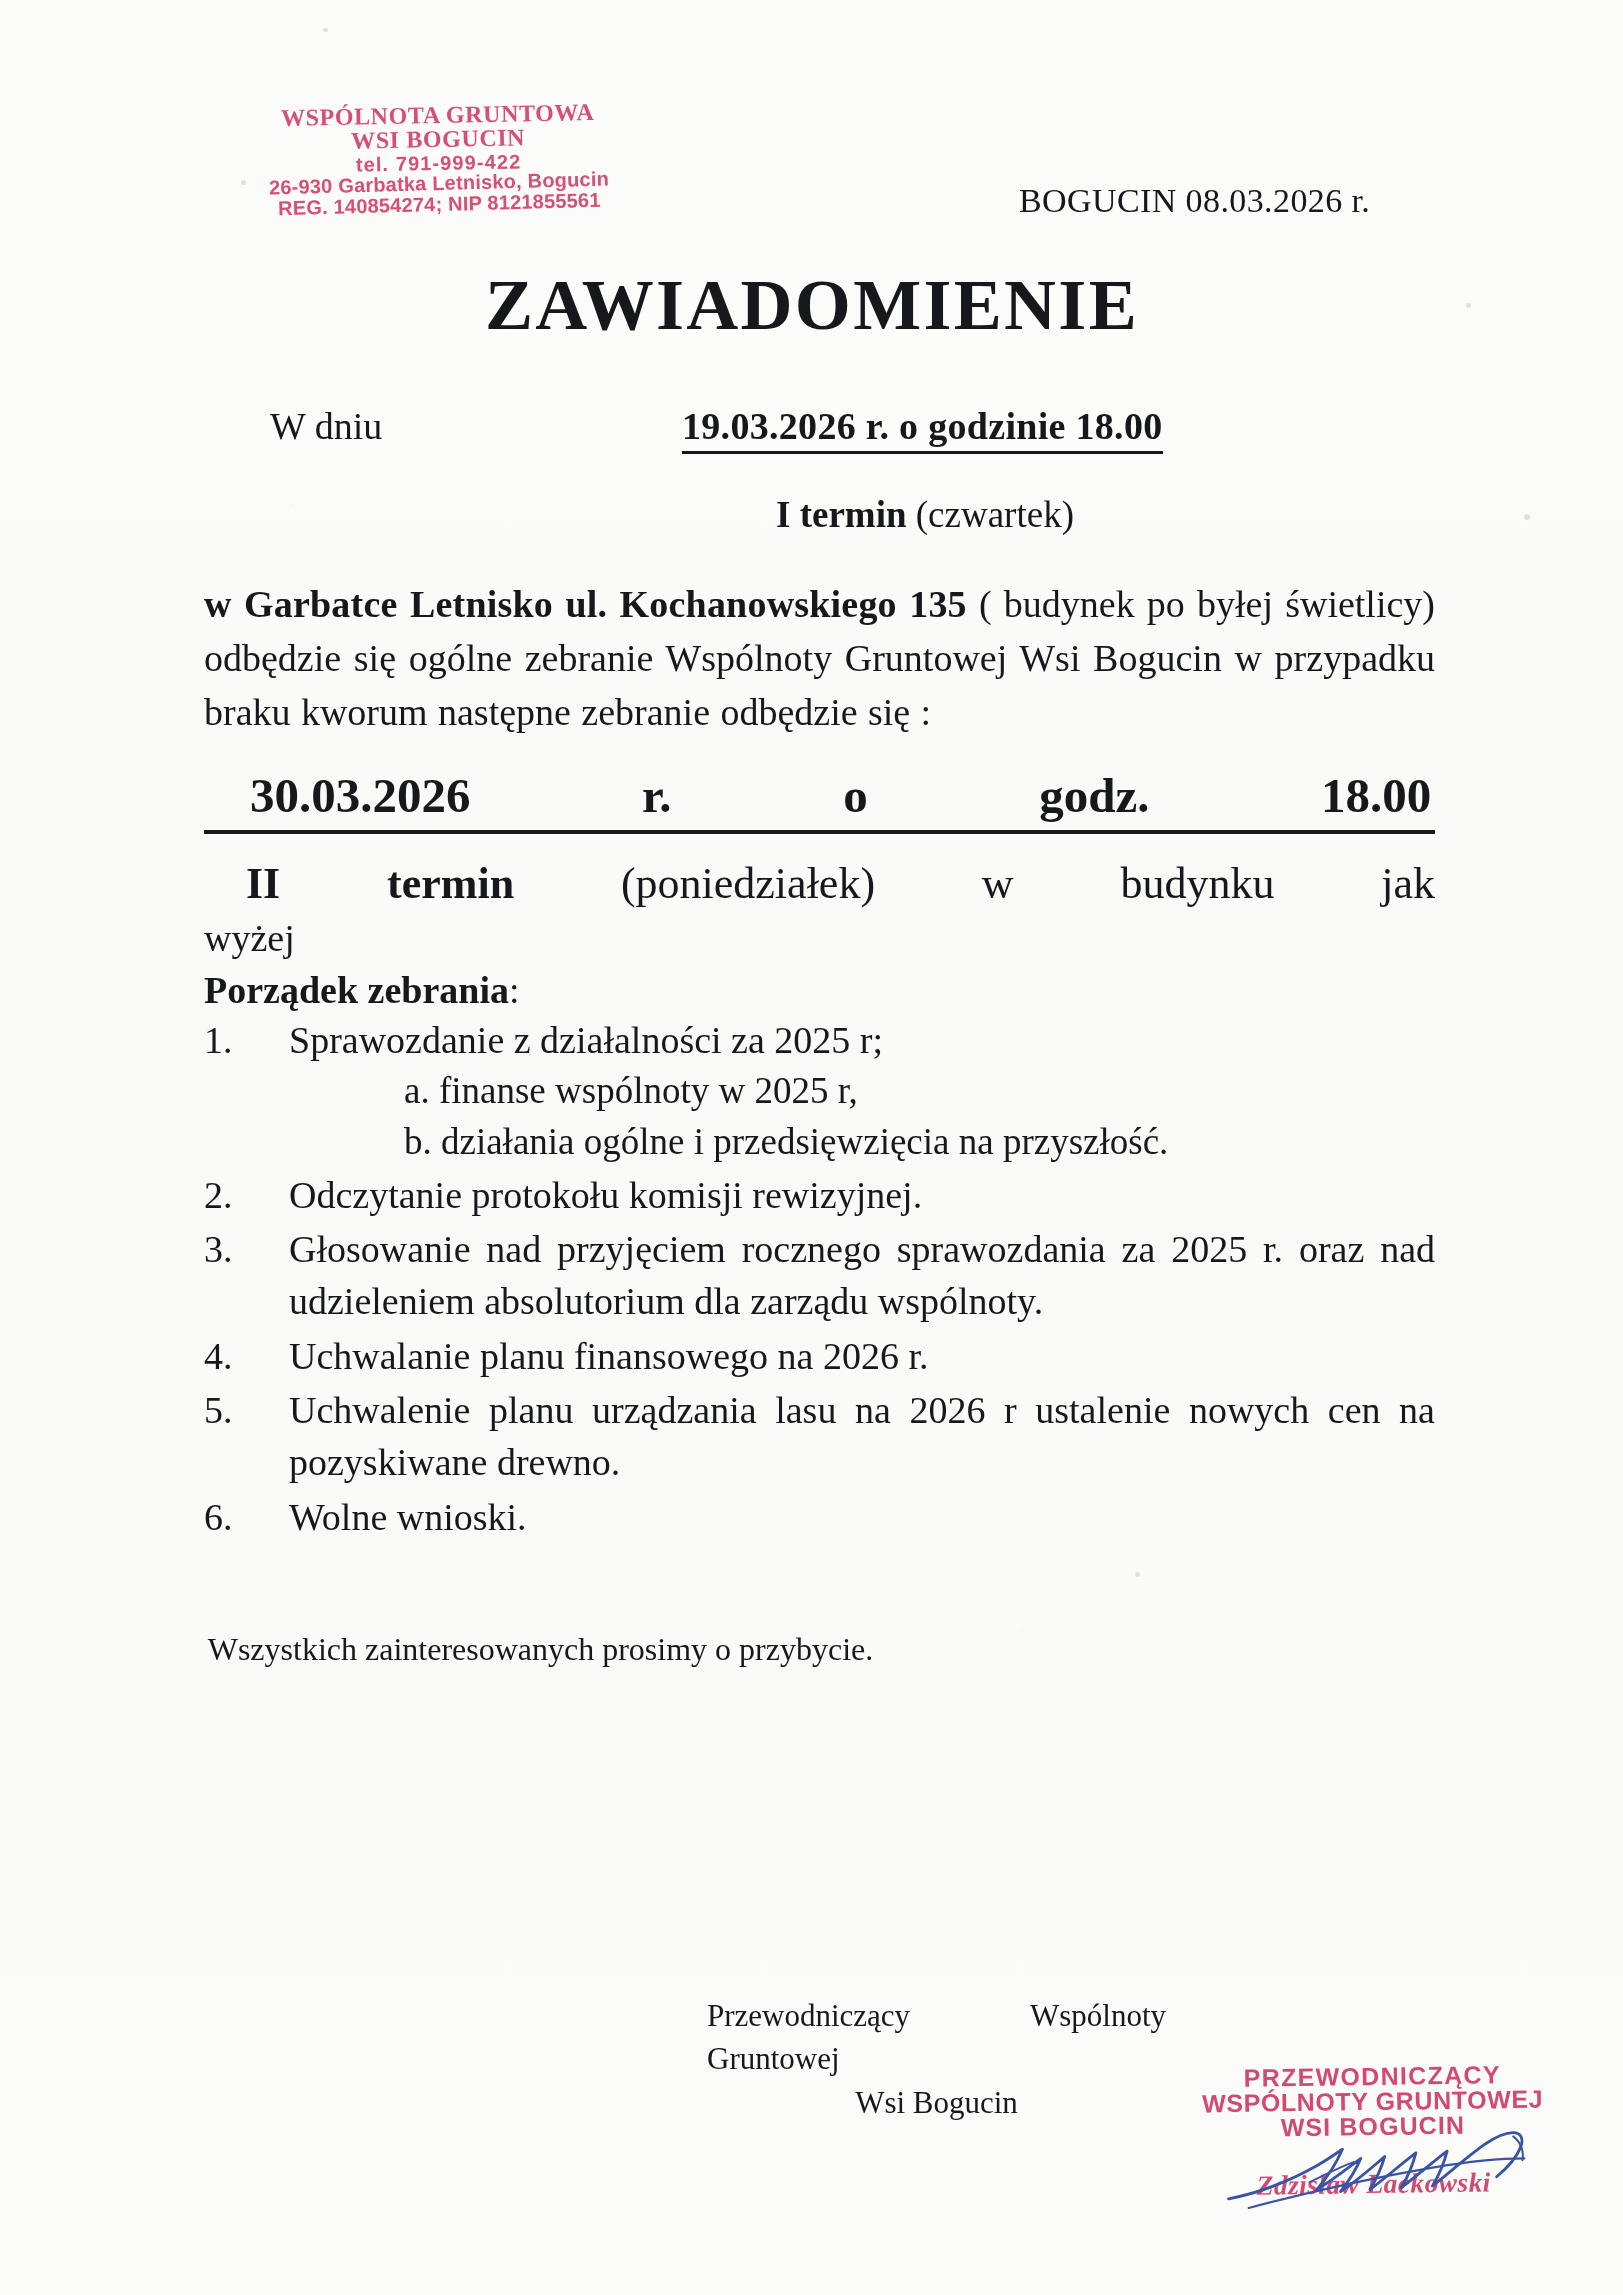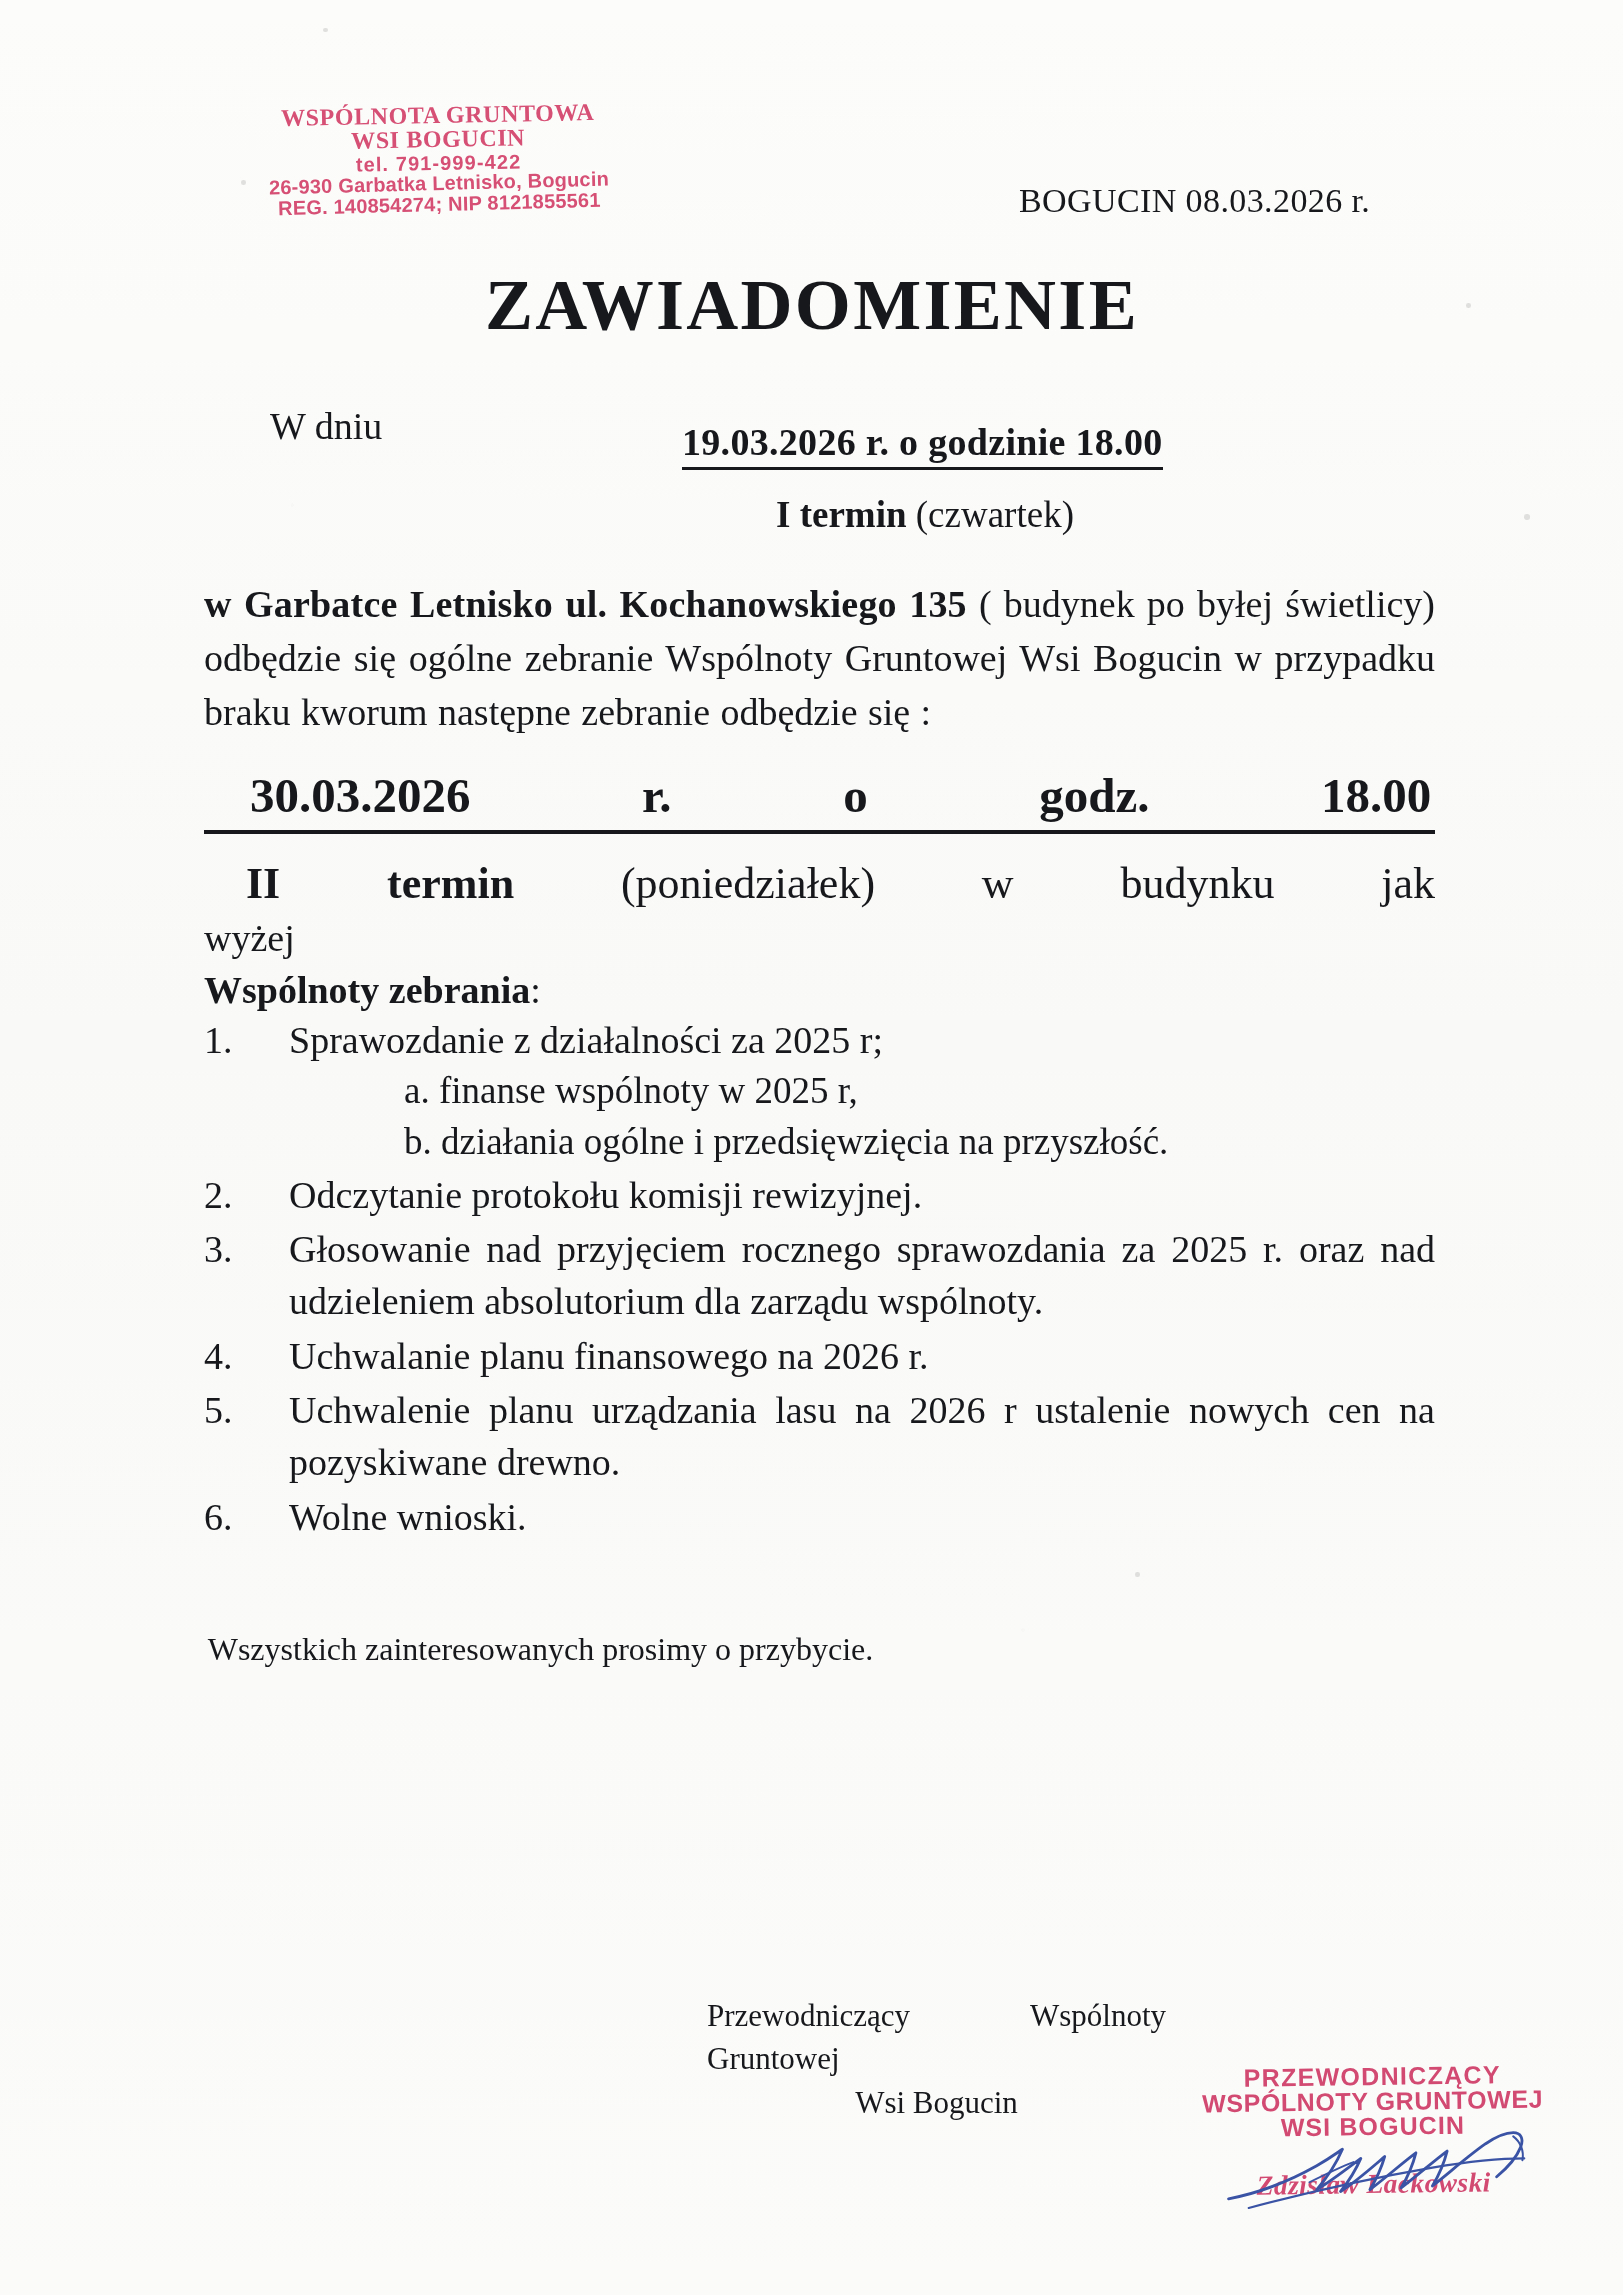--- a/index.html
+++ b/index.html
@@ -119,21 +119,20 @@
   .date1 {
     position: absolute;
     left: 478px;
     top: 0;
     font-size: 38px;
     font-weight: bold;
     border-bottom: 3.7px solid #16181b;
     padding-bottom: 2.8px;
     white-space: nowrap;
     letter-spacing: 0.3px;
-    margin-top: 16px;
   }
 
   .row-term1 {
     text-align: center;
     font-size: 37px;
     margin-top: 32px;
     padding-left: 211px;
   }
   .row-term1 b { font-weight: bold; }
 
@@ -339,21 +338,21 @@
 
     <div class="date2">30.03.2026 r. o godz. 18.00</div>
     <div class="row-term2">
       <b>II termin</b>
       <span>(poniedziałek)</span>
       <span>w budynku jak</span>
     </div>
     <div class="wyzej">wyżej</div>
 
     <div class="agenda-heading">
-      <span>Wspólnoty zebrania</span><span class="colon">:</span>
+      <span>Porządek zebrania</span><span class="colon">:</span>
     </div>
 
     <ul class="agenda">
       <li>
         <span class="num">1.</span>
         <span class="txt">Sprawozdanie z działalności za 2025 r;</span>
         <ul class="subagenda">
           <li>
             <span>a.</span>
             <span>finanse wspólnoty w 2025 r,</span>

